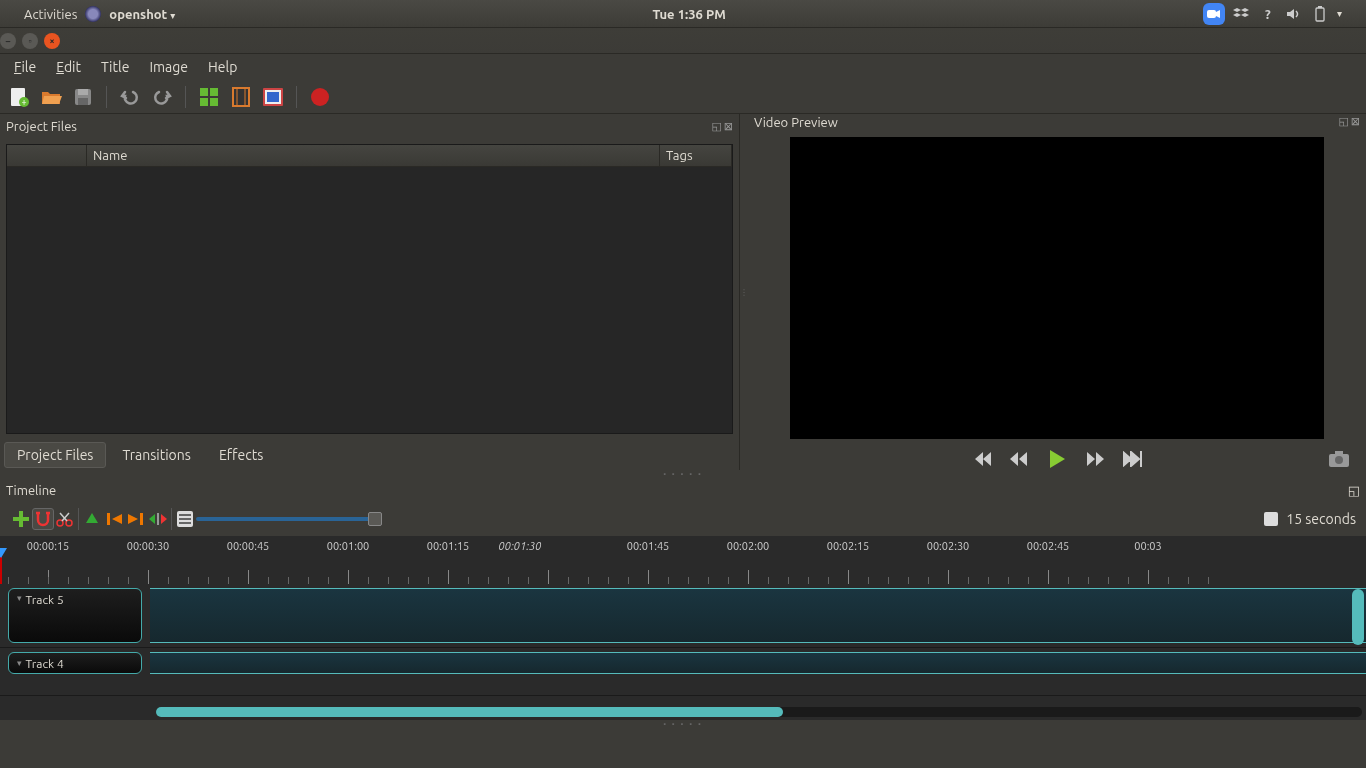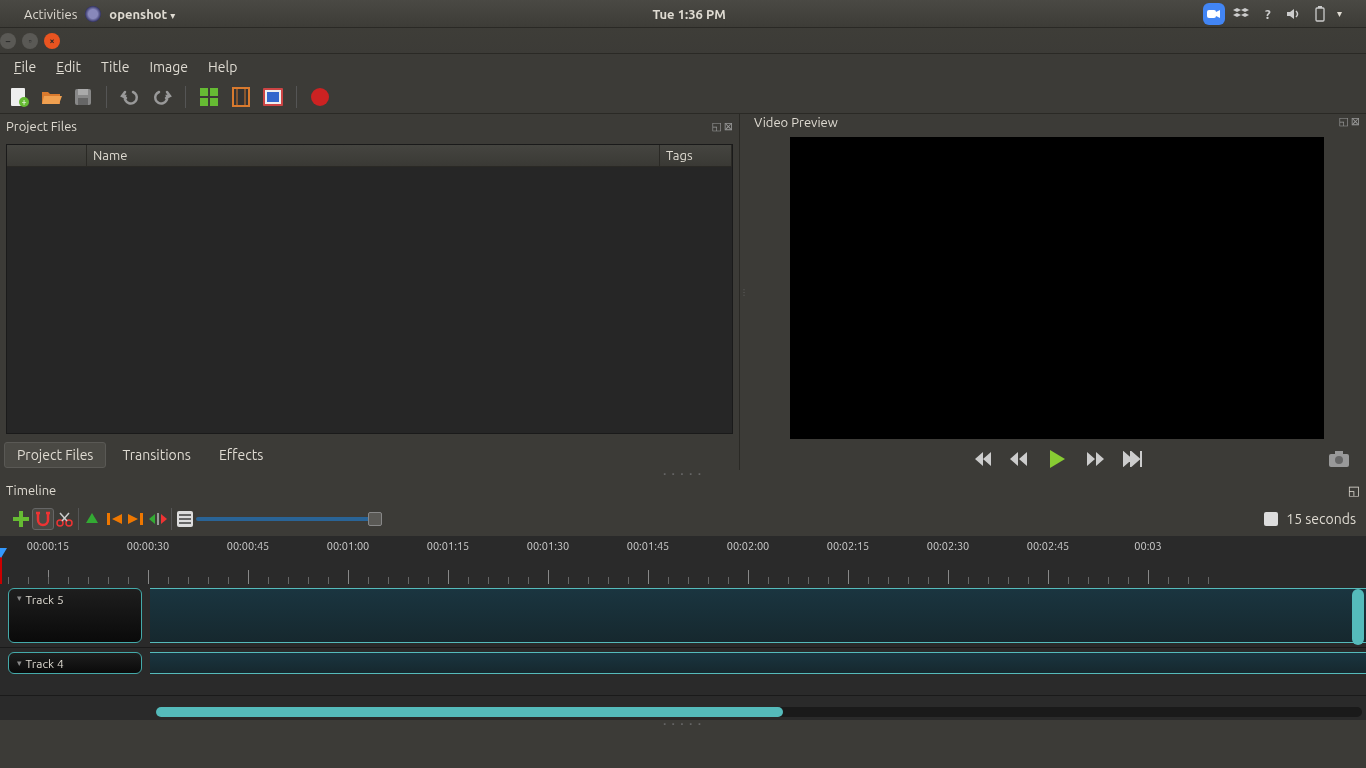--- a/index.html
+++ b/index.html
@@ -363,21 +363,21 @@
         <div class="tick min" style="left: 368px;"></div>
         <div class="tick min" style="left: 388px;"></div>
         <div class="tick min" style="left: 408px;"></div>
         <div class="tick min" style="left: 428px;"></div>
         <div class="tick-lbl" style="left: 448px;">00:01:15</div>
         <div class="tick maj" style="left: 448px;"></div>
         <div class="tick min" style="left: 468px;"></div>
         <div class="tick min" style="left: 488px;"></div>
         <div class="tick min" style="left: 508px;"></div>
         <div class="tick min" style="left: 528px;"></div>
-        <div class="tick-lbl" style="left: 548px;">00:01:30</div>
+        <div class="tick-lbl" style="left: 520px; font-style: italic;">00:01:30</div>
         <div class="tick maj" style="left: 548px;"></div>
         <div class="tick min" style="left: 568px;"></div>
         <div class="tick min" style="left: 588px;"></div>
         <div class="tick min" style="left: 608px;"></div>
         <div class="tick min" style="left: 628px;"></div>
         <div class="tick-lbl" style="left: 648px;">00:01:45</div>
         <div class="tick maj" style="left: 648px;"></div>
         <div class="tick min" style="left: 668px;"></div>
         <div class="tick min" style="left: 688px;"></div>
         <div class="tick min" style="left: 708px;"></div>

